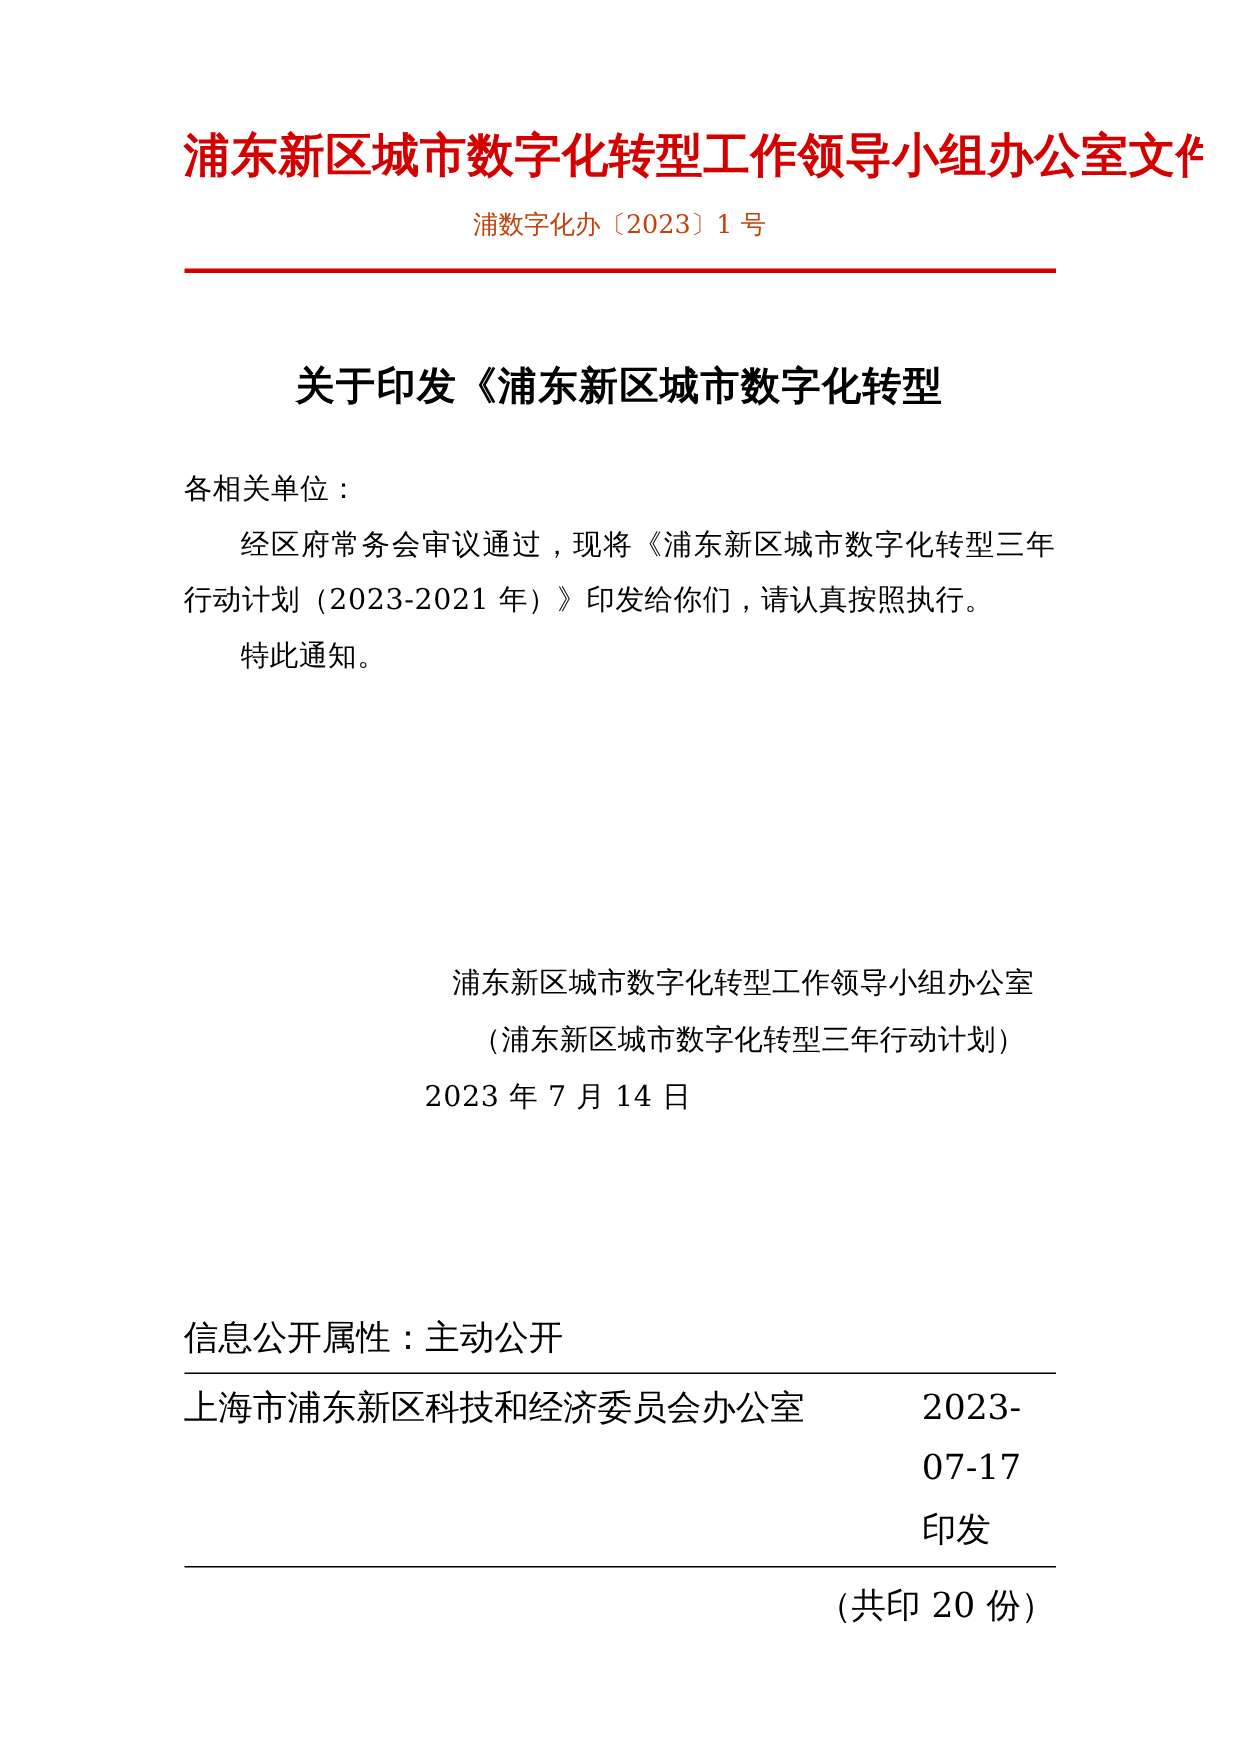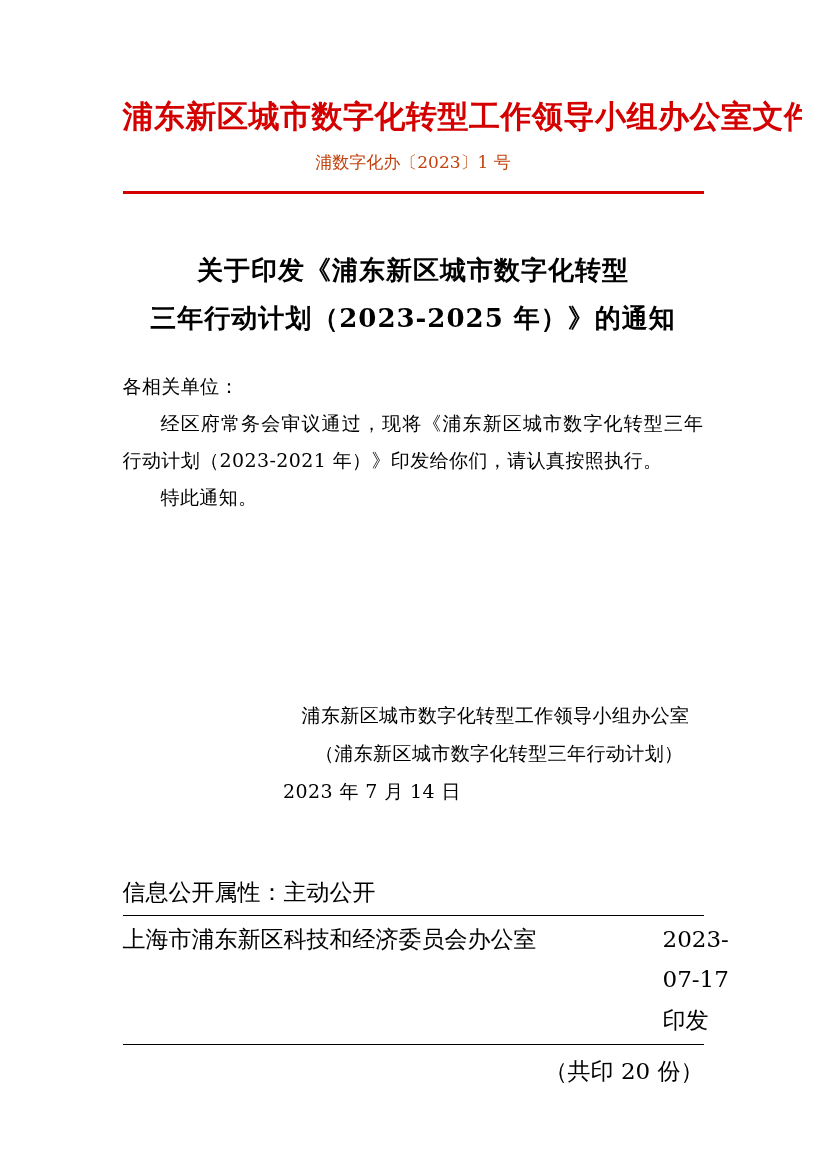--- a/index.html
+++ b/index.html
@@ -11,21 +11,21 @@
     font-family: "DejaVu Serif", "Liberation Serif", serif;
     color: #000000;
   }
   .page {
     position: relative;
     width: 777px;
     height: 1169px;
     margin: 0 auto;
     background: #ffffff;
     box-sizing: border-box;
-    padding: 12px 98px;
+    padding: 0 98px;
     overflow: hidden;
   }
 
   
   .letterhead {
     padding-top: 86px;
     text-align: center;
   }
   .letterhead-title {
     color: #d40000;
@@ -114,21 +114,20 @@
   }
   .hr-thin {
     border: 0;
     border-top: 1px solid #000;
     margin: 0;
   }
   .footer-row {
     display: flex;
     justify-content: flex-start;
     padding: 3px 0 4px 0;
-    gap: 48px;
   }
   .footer-issuer {
     flex: 0 0 auto;
   }
   .footer-printdate {
     margin-left: 78px;
   }
   .footer-count {
     text-align: right;
     padding-top: 6px;
@@ -140,21 +139,20 @@
 <div class="page">
 
   <div class="letterhead">
     <div class="letterhead-title">浦东新区城市数字化转型工作领导小组办公室文件</div>
     <div class="doc-number">浦数字化办〔2023〕1 号</div>
     <div class="red-rule"></div>
   </div>
 
   <div class="doc-title">
     <span class="line">关于印发《浦东新区城市数字化转型</span>
-    <span class="line">三年行动计划（2023-2025 年）》的通知</span>
   </div>
 
   <div class="body-block">
     <div class="salutation">各相关单位：</div>
     <div class="para">经区府常务会审议通过，现将《浦东新区城市数字化转型三年行动计划（2023-2021 年）》印发给你们，请认真按照执行。</div>
     <div class="para">特此通知。</div>
   </div>
 
   <div class="signature">
     <span class="sig-line">浦东新区城市数字化转型工作领导小组办公室</span>

